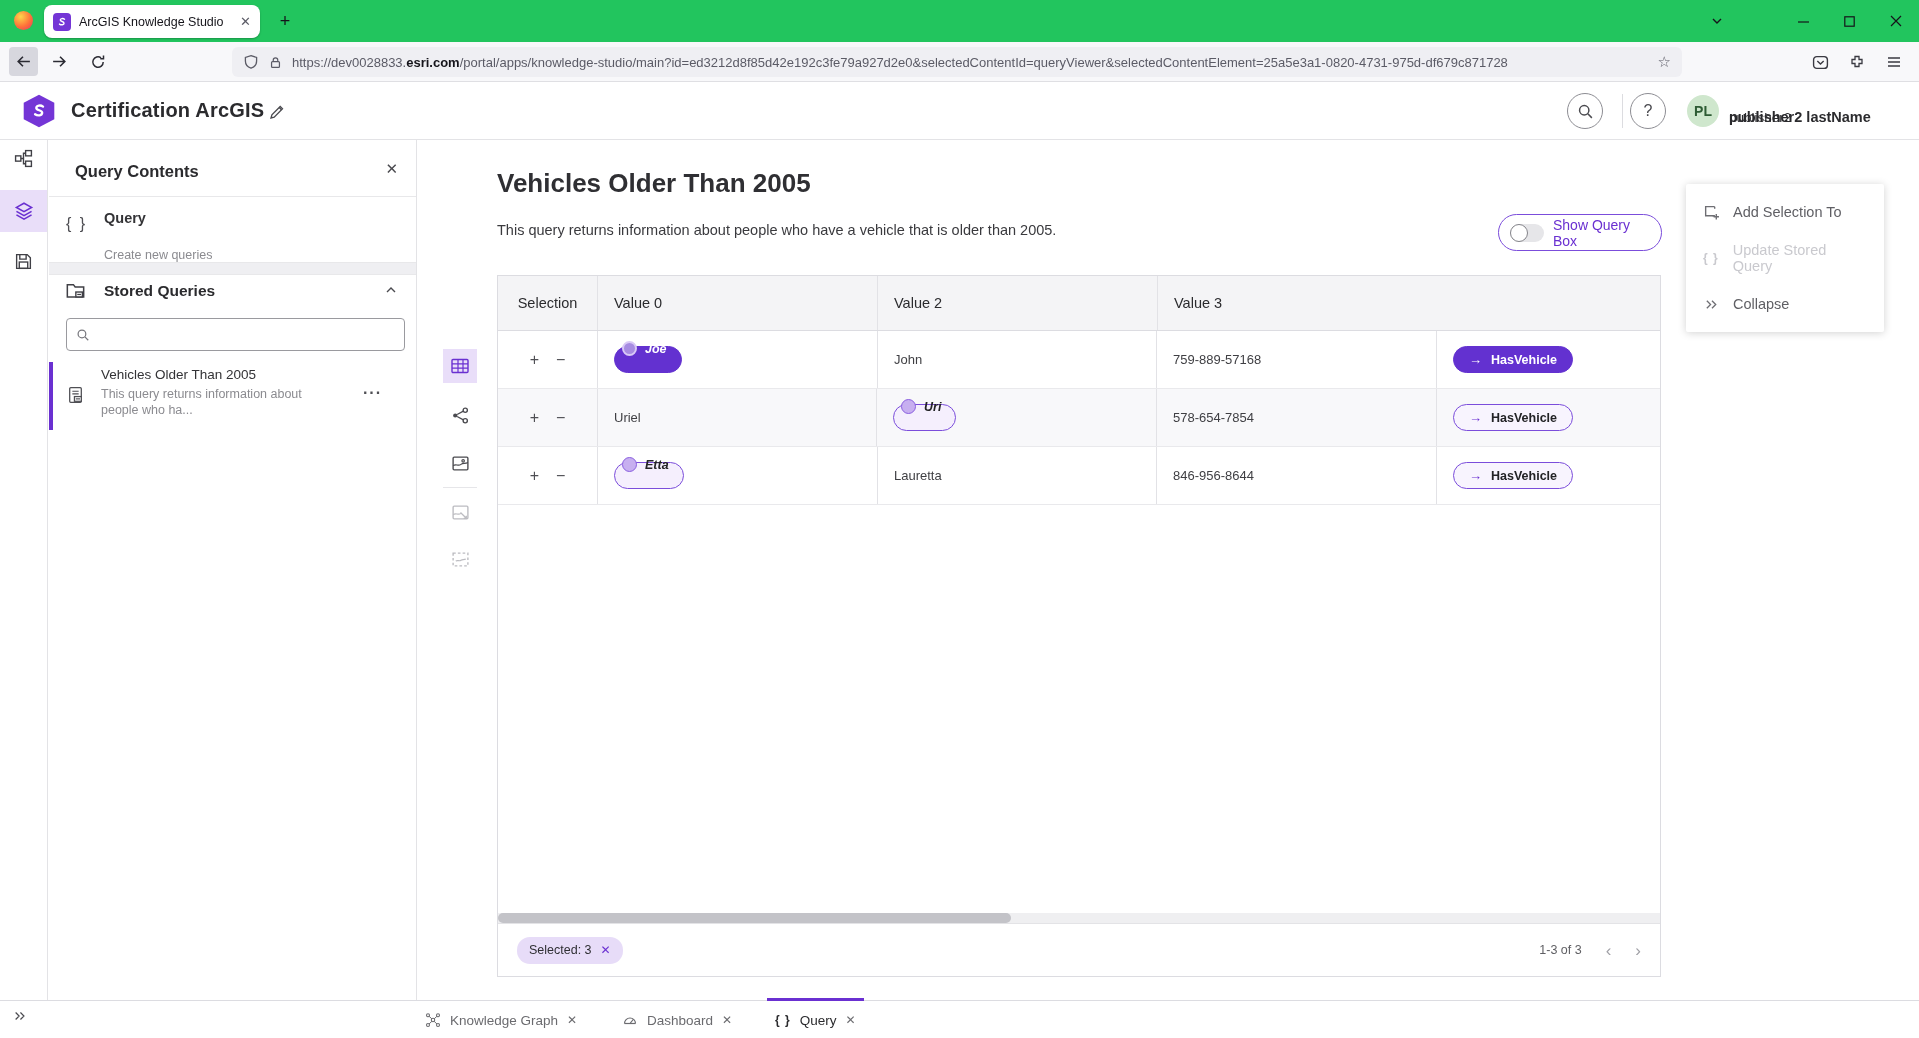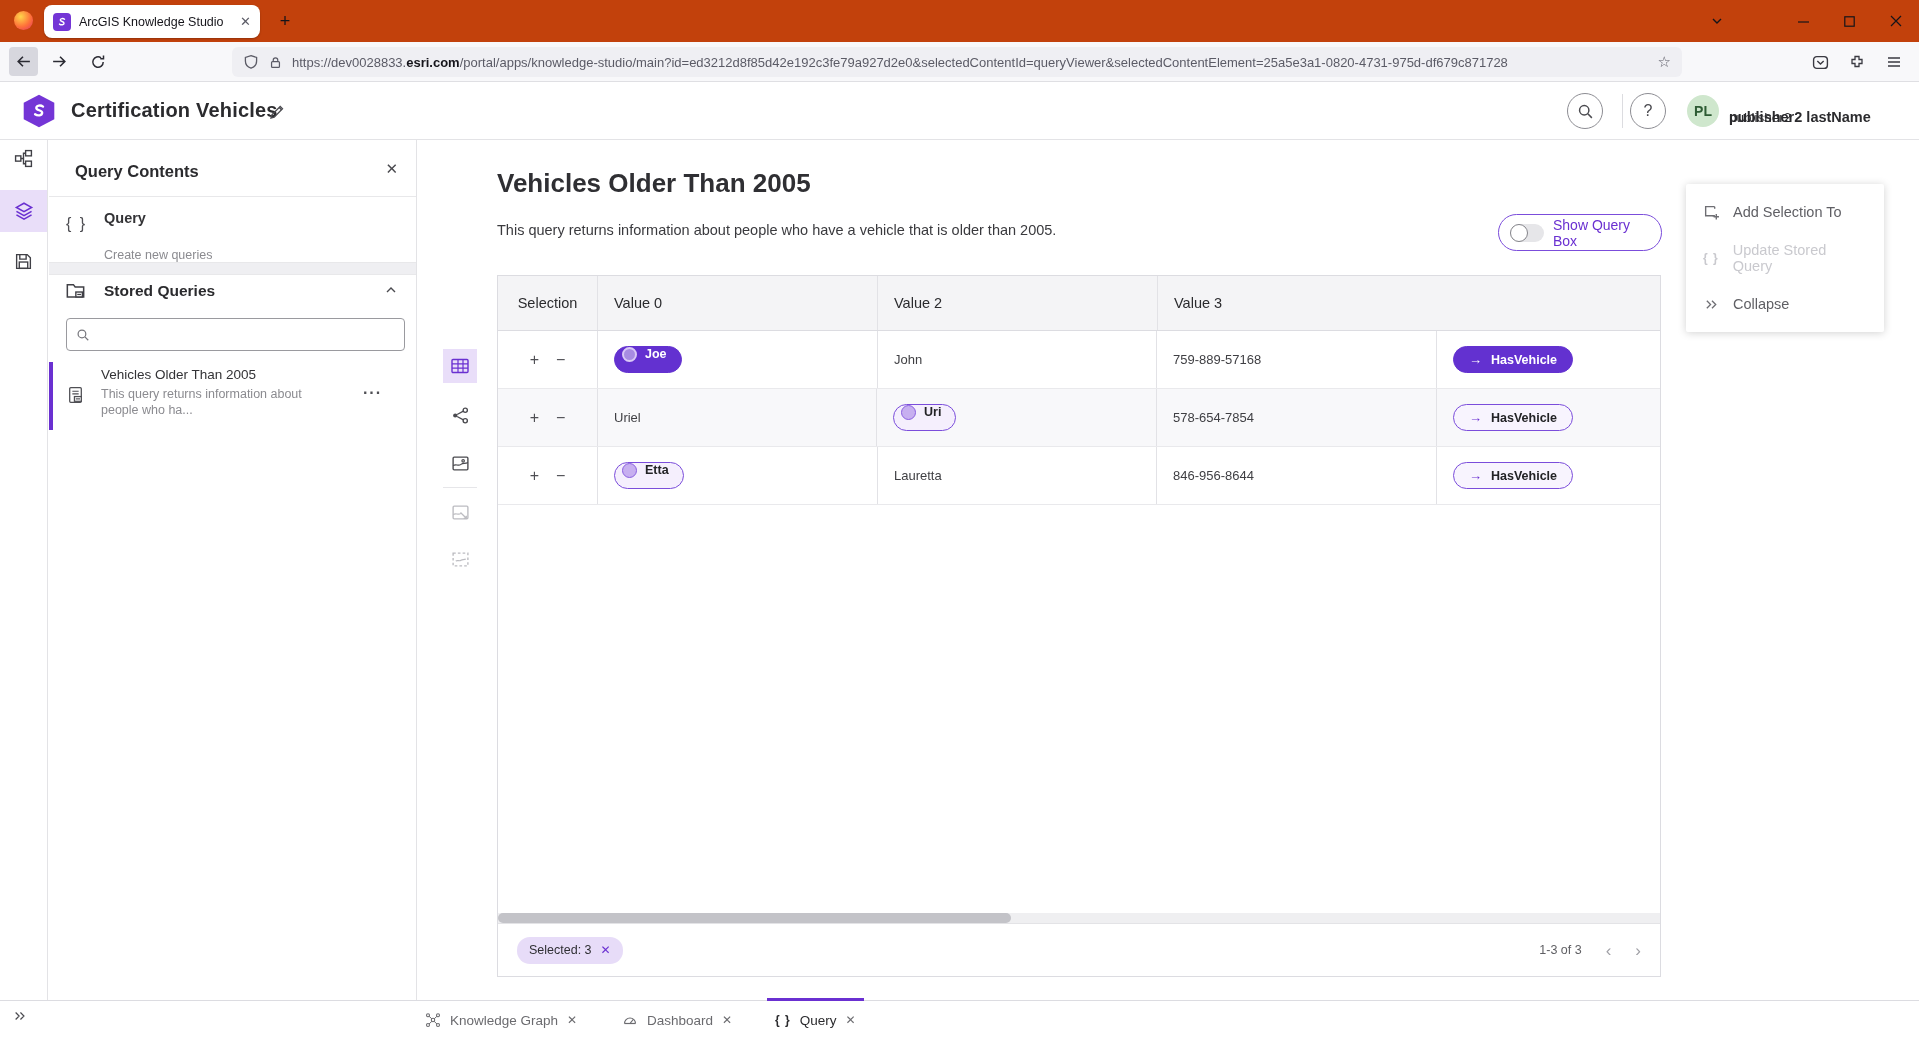--- a/index.html
+++ b/index.html
@@ -2,21 +2,21 @@
 <html><head>
 <meta charset="utf-8">
 <style>
   * { margin:0; padding:0; box-sizing:border-box; }
   html,body { width:1919px; height:1038px; overflow:hidden; }
   body { font-family:"Liberation Sans", sans-serif; background:#fff; }
   .screen { position:relative; width:1919px; height:1038px; overflow:hidden; background:#fff; }
   svg { display:block; }
 
   
-  .tabstrip { position:absolute; left:0; top:0; width:100%; height:42px; background:#c2410c; }
+  .tabstrip { position:absolute; left:0; top:0; width:100%; height:42px; background:#22c55e; }
   .ff-badge { position:absolute; left:14px; top:11px; width:19px; height:19px; border-radius:50%;
               background:radial-gradient(circle at 35% 30%, #ffd54a 0%, #ff7139 55%, #e03466 100%); }
   .btab { position:absolute; left:44px; top:5px; width:216px; height:33px; background:#fff; border-radius:8px;
           box-shadow:0 1px 2px rgba(0,0,0,.25); display:flex; align-items:center; padding:0 9px; gap:8px; }
   .fav { width:18px; height:18px; border-radius:4px; background:#7435d6; display:flex; align-items:center; justify-content:center; flex:none; }
   .btab-title { font-size:12.5px; color:#15141a; flex:1; white-space:nowrap; overflow:hidden; }
   .glyph-x { color:#5b5b66; font-size:13px; line-height:1; }
   .newtab { position:absolute; left:272px; top:8px; width:26px; height:26px; display:flex; align-items:center; justify-content:center;
             font-size:18px; color:#15141a; }
   .winctl { position:absolute; top:0; height:42px; width:46px; display:flex; align-items:center; justify-content:center; color:#15141a; }
@@ -105,22 +105,22 @@
   .tcell { border-right:1px solid #e2e2e6; display:flex; align-items:center; padding-left:16px; font-size:14.5px; color:#2f2f33; }
   .thead .tcell { color:#2b2b2e; }
   .c-sel { width:100px; justify-content:center; padding-left:0; }
   .c-v0 { width:280px; } .c-v1 { width:279px; } .c-v2 { width:280px; } .c-v3 { flex:1; border-right:none; }
   .trow { display:flex; height:58px; border-bottom:1px solid #e9e9ec; background:#fff; }
   .trow.alt { background:#f8f8fa; }
   .trow .tcell { font-size:13px; color:#3f3f43; }
   .selbtns { display:flex; gap:17px; color:#4f4f54; font-size:16px; }
   .selbtns span { cursor:default; }
 
-  .epill { display:inline-flex; align-items:flex-start; gap:8px; height:27px; border-radius:14px; padding:0 14px 16px 7px;
-           background:#f5effd; border:1.5px solid #7b4ddb; color:#232326; font-size:12.5px; font-weight:700; }
+  .epill { display:inline-flex; align-items:flex-end; gap:8px; height:27px; border-radius:14px; padding:0 14px 16px 7px;
+           background:#f5effd; border:1.5px solid #7b4ddb; color:#232326; font-size:12.5px; font-weight:700;font-style:italic; }
   .epill .dot { width:15px; height:15px; border-radius:50%; background:#c7aff0; border:1.5px solid #8a5fe0; }
   .filled .epill { background:#6331d0; border-color:#6331d0; color:#fff; }
   .filled .epill .dot { background:#a78ce2; border:2px solid #d9c9f6; }
 
   .rpill { display:inline-flex; align-items:center; gap:9px; height:27px; border-radius:14px; padding:0 15px;
            background:#f8f4fe; border:1.5px solid #7b4ddb; color:#232326; font-size:12.5px; font-weight:700; }
   .rpill .arr { color:#6a30d1; font-size:13px; }
   .filled .rpill { background:#6331d0; border-color:#6331d0; color:#fff; }
   .filled .rpill .arr { color:#fff; }
 
@@ -238,21 +238,21 @@
         <path d="M2 4h12M2 8h12M2 12h12" stroke="currentColor" stroke-width="1.4"></path>
       </svg>
   </div>
 
   <div class="appheader">
     <div class="applogo">
       <svg width="22" height="22" viewBox="0 0 18 18">
           <path d="M12.3 5.4C10.3 3.9 6.8 4.4 6.8 6.5c0 2.2 4.8 1.6 4.8 4 0 2.2-3.6 2.8-5.8 1.2" fill="none" stroke="#fff" stroke-width="1.9" stroke-linecap="round"></path>
         </svg>
     </div>
-    <div class="apptitle">Certification Vehicles</div>
+    <div class="apptitle">Certification ArcGIS</div>
     <div class="hicon edit-btn">
       <svg width="18" height="18" viewBox="0 0 18 18">
           <path d="M3 15l.9-3.2 8.3-8.3 2.3 2.3-8.3 8.3z" fill="none" stroke="currentColor" stroke-width="1.3"></path>
           <path d="M11.2 4.5l2.3 2.3" stroke="currentColor" stroke-width="1.3"></path>
         </svg>
     </div>
     <div class="hicon circle-btn hsearch">
       <svg width="17" height="17" viewBox="0 0 16 16">
           <circle cx="6.8" cy="6.8" r="4.4" fill="none" stroke="currentColor" stroke-width="1.4"></circle>
           <path d="M10.2 10.2L14 14" stroke="currentColor" stroke-width="1.4"></path>

